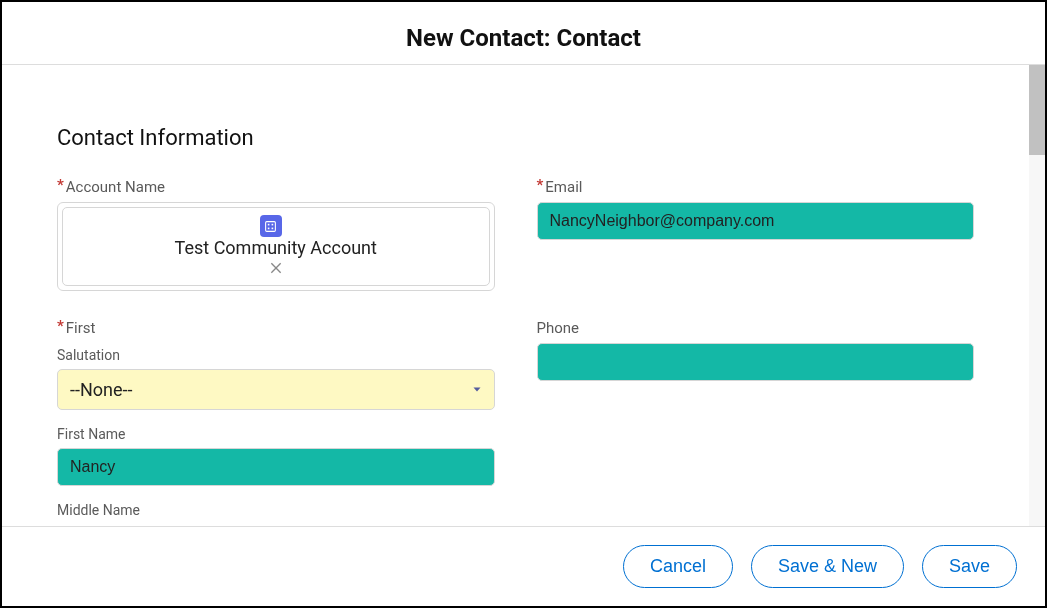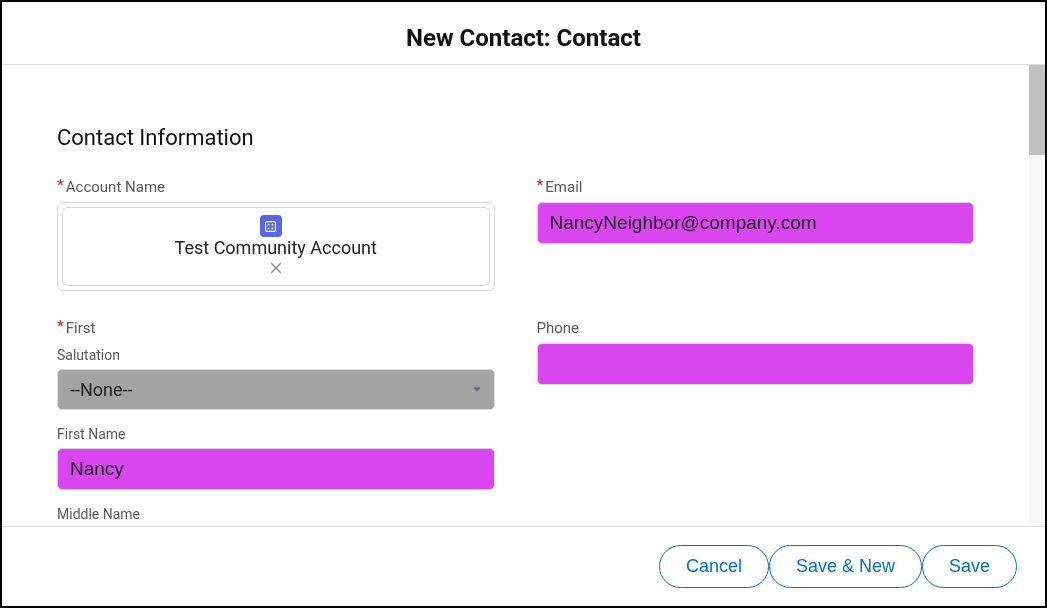--- a/index.html
+++ b/index.html
@@ -16,27 +16,27 @@
   .field-label { font-size: 15px; color: #5a5a5a; margin-bottom: 6px; display: block; }
   .field-sublabel { font-size: 14px; color: #5a5a5a; margin-bottom: 6px; display: block; }
   .required::before { content: "*"; color: #c23934; margin-right: 2px; font-weight: 700; position: relative; top: -2px; }
   .lookup-wrap { border: 1px solid #d6d6d6; border-radius: 6px; padding: 4px; background: #fff; }
   .lookup-pill { display: flex; align-items: center; border: 1px solid #d6d6d6; border-radius: 5px; padding: 7px 10px; background: #fff; flex-direction: column; }
   .lookup-icon { width: 22px; height: 22px; border-radius: 4px; background: #5867e8; display: flex; align-items: center; justify-content: center; margin-right: 10px; flex-shrink: 0; }
   .lookup-icon svg { width: 13px; height: 13px; fill: #fff; }
   .lookup-text { flex: 1; font-size: 18px; color: #222; }
   .lookup-clear { width: 20px; height: 20px; display: flex; align-items: center; justify-content: center; cursor: pointer; color: #777; }
   .lookup-clear svg { width: 16px; height: 16px; stroke: #888; stroke-width: 2; }
-  .text-input { width: 100%; border: 1px solid #d6d6d6; border-radius: 5px; padding: 9px 12px; font-size: 19px; color: #222; background: #d946ef; }
+  .text-input { width: 100%; border: 1px solid #d6d6d6; border-radius: 5px; padding: 9px 12px; font-size: 16px; color: #222; background: #14b8a6; }
   .select-wrap { position: relative; }
-  .select-display { width: 100%; border: 1px solid #d6d6d6; border-radius: 5px; padding: 9px 36px 9px 12px; font-size: 18px; color: #222; background: #a3a3a3; cursor: pointer; display: flex; align-items: center; justify-content: space-between; }
+  .select-display { width: 100%; border: 1px solid #d6d6d6; border-radius: 5px; padding: 9px 36px 9px 12px; font-size: 18px; color: #222; background: #fef9c3; cursor: pointer; display: flex; align-items: center; justify-content: space-between; }
   .select-caret { position: absolute; right: 12px; top: 50%; transform: translateY(-50%); pointer-events: none; }
   .select-caret svg { width: 12px; height: 12px; fill: #555d9e; }
   .name-block .subfield { margin-top: 16px; }
-  .modal-footer { border-top: 1px solid #ddd; padding: 18px 28px; display: flex; justify-content: flex-end; background: #fff; }
+  .modal-footer { border-top: 1px solid #ddd; padding: 18px 28px; display: flex; justify-content: flex-end; gap: 18px; background: #fff; }
   .btn { border: 1px solid #0070d2; background: #fff; color: #0070d2; font-size: 18px; padding: 10px 26px; border-radius: 28px; cursor: pointer; font-weight: 500; }
 </style>
 </head>
 <body>
 
 <div class="modal">
   <div class="modal-header">
     <h2>New Contact: Contact</h2>
   </div>
 

